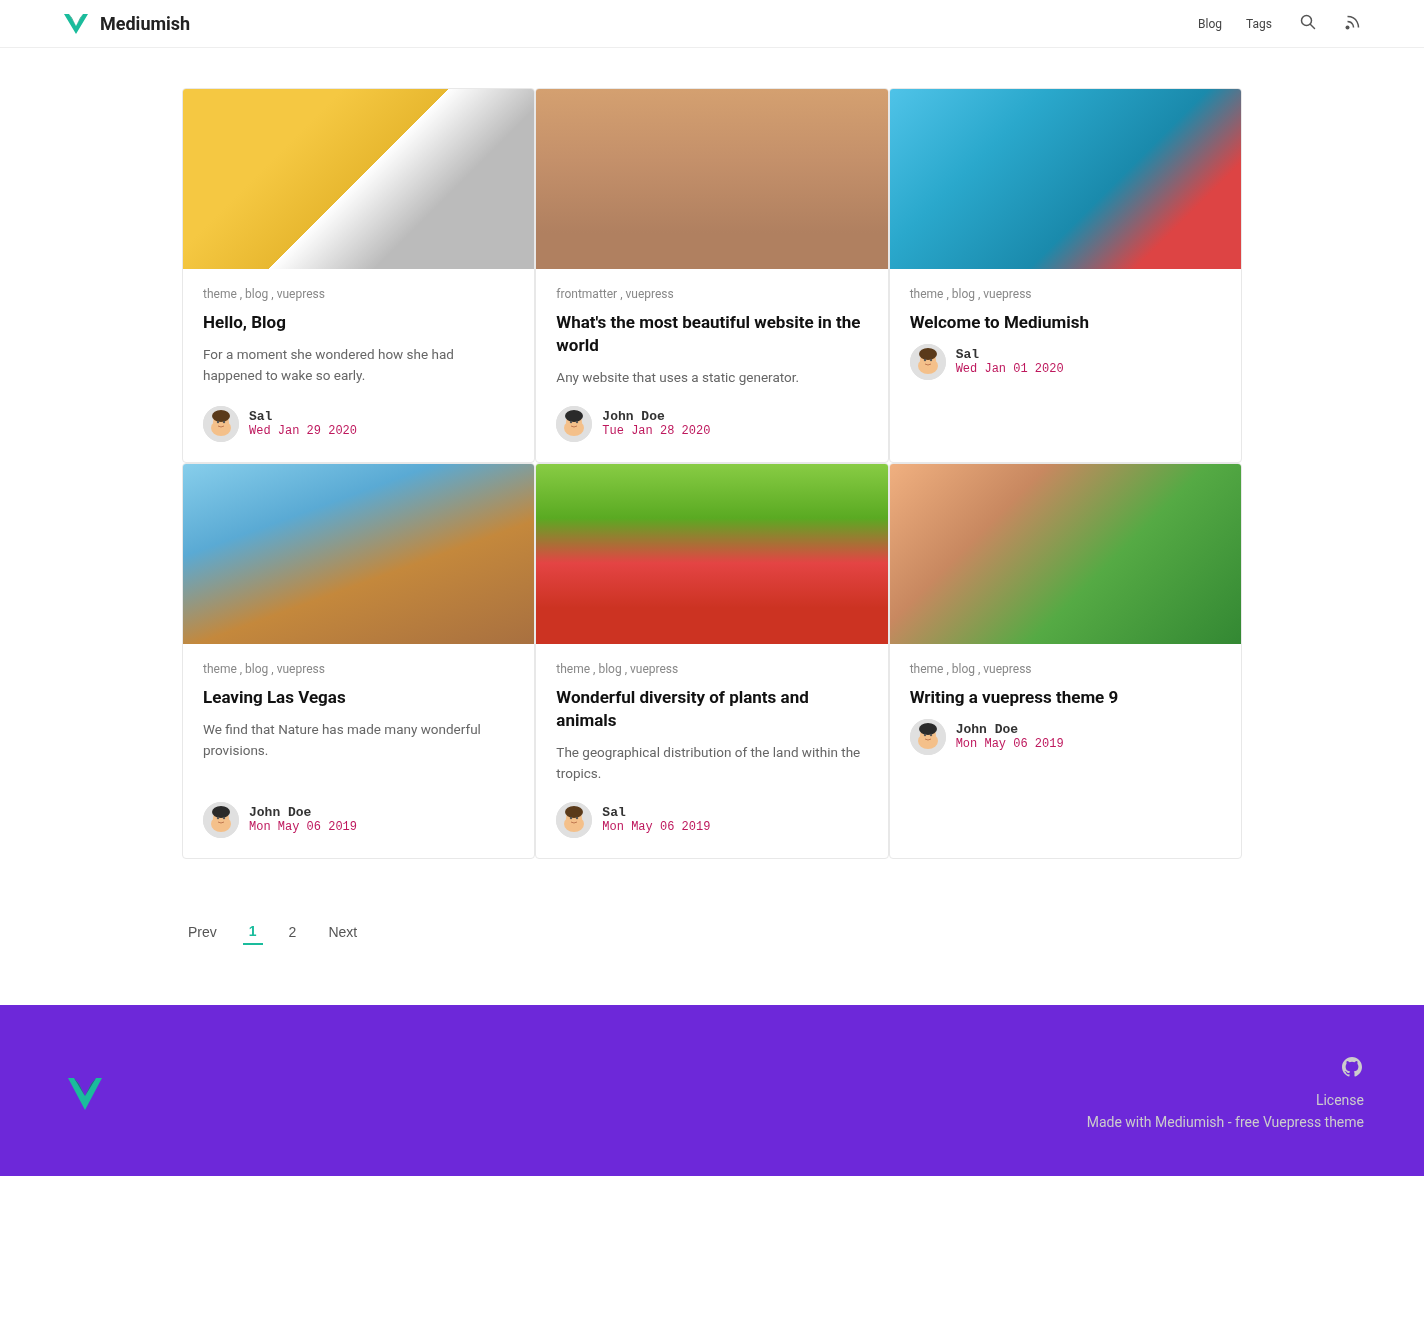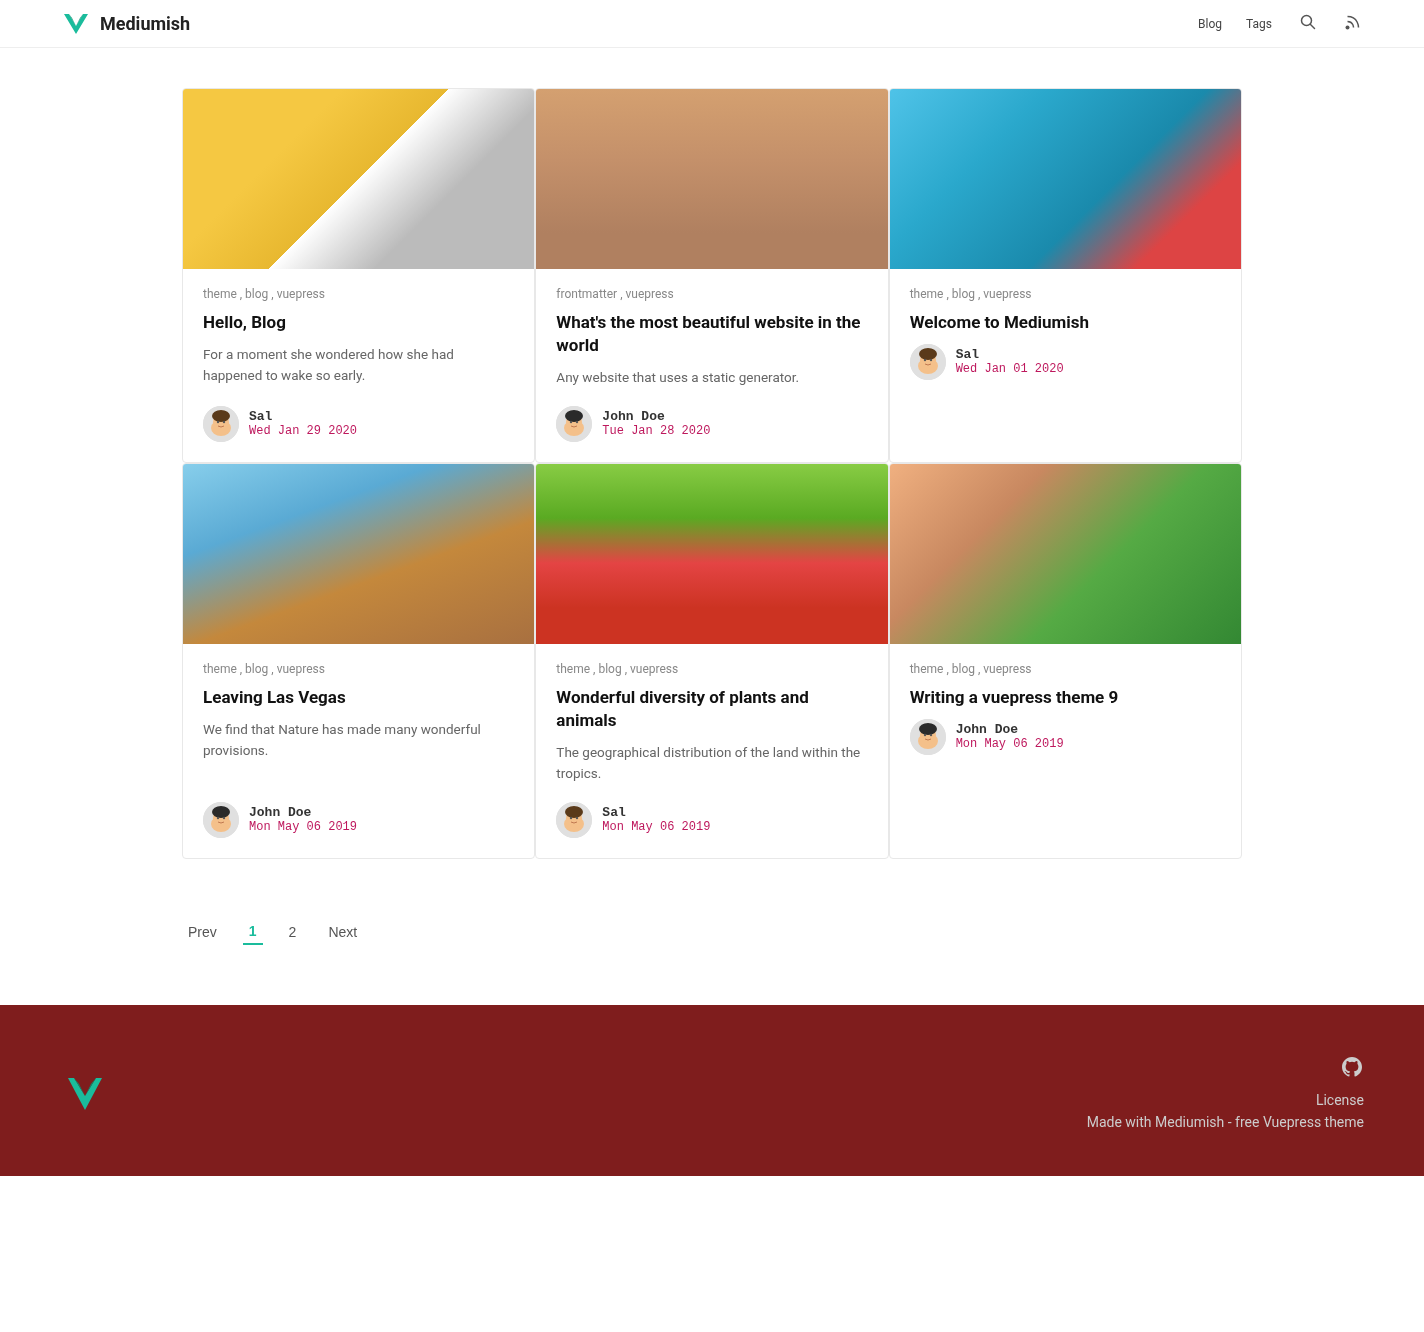--- a/index.html
+++ b/index.html
@@ -165,21 +165,21 @@
       padding: 4px 6px;
     }
     .page-btn.active {
       color: #1abc9c;
       border-bottom: 2px solid #1abc9c;
       font-weight: 600;
     }
 
     
     .footer {
-      background: #7f1d1d;
+      background: #6d28d9;
       color: #ccc;
       padding: 50px 60px 40px;
       display: flex;
       align-items: center;
       justify-content: space-between;
     }
     .footer-logo {
       width: 50px;
       height: 50px;
     }

